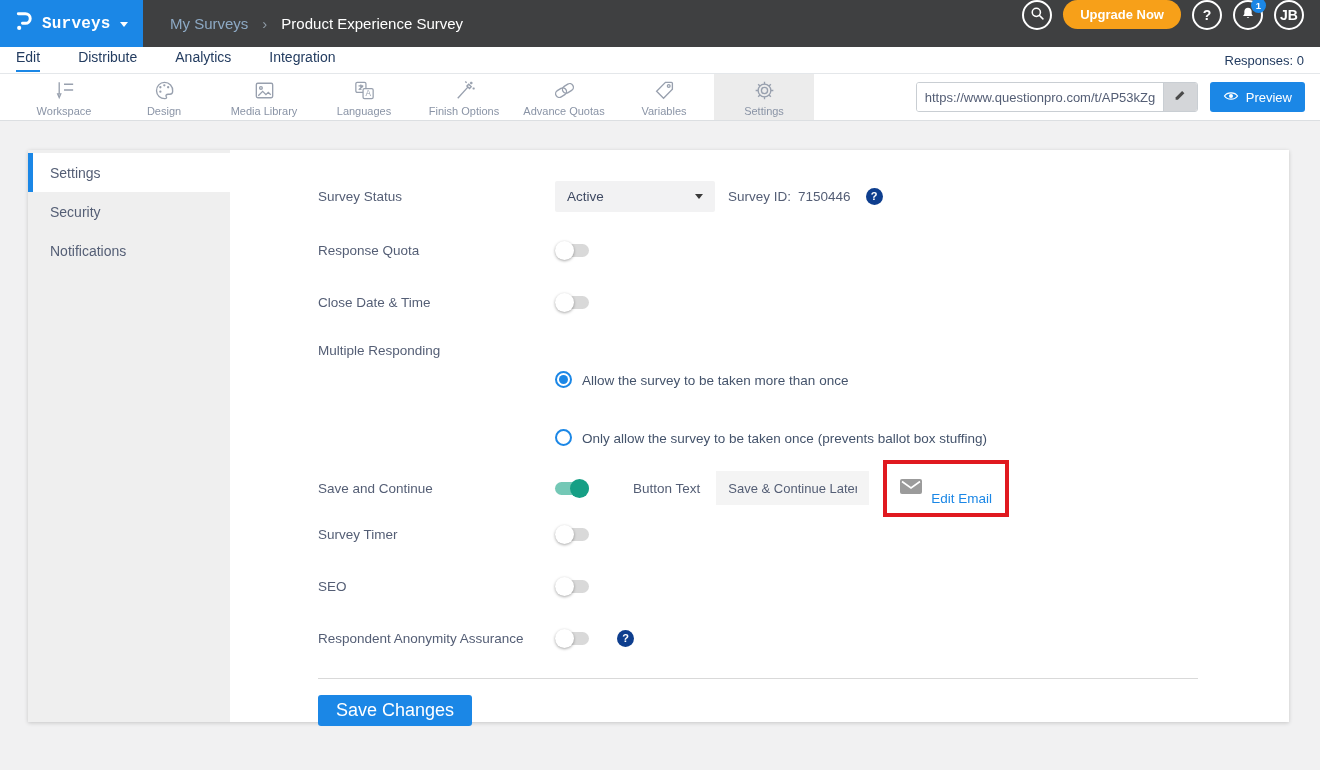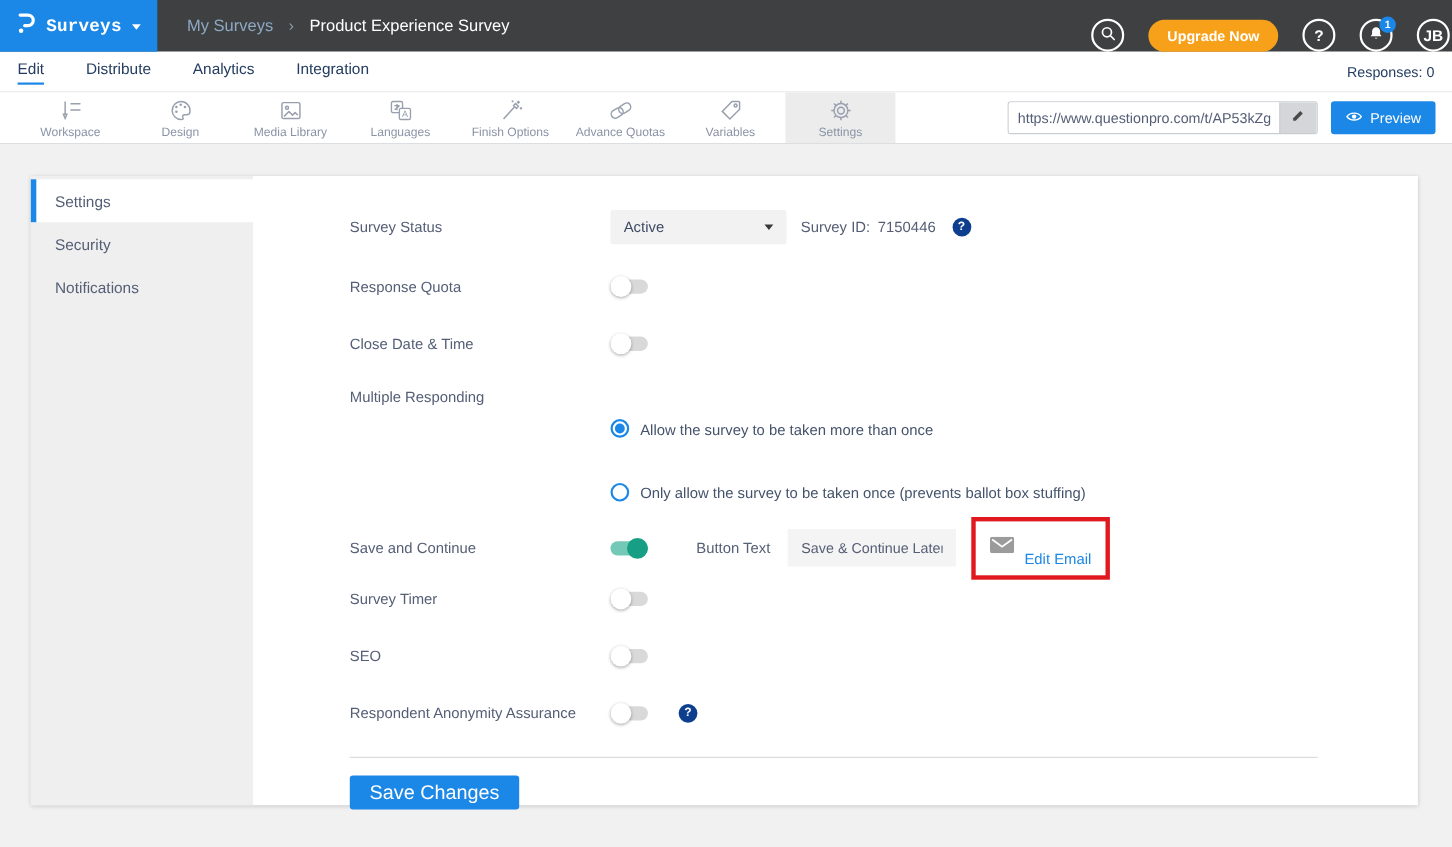--- a/index.html
+++ b/index.html
@@ -18,39 +18,39 @@
   }
   .logo-box .app-label { color: #fff; font-size: 16px; font-weight: 700; letter-spacing: .2px; }
   .caret { width: 0; height: 0; border-left: 4px solid transparent; border-right: 4px solid transparent; border-top: 5px solid currentColor; display: inline-block; }
   .logo-box .caret { color: #fff; margin-top: 2px; }
 
   .breadcrumb-area { flex: 1; display: flex; align-items: center; padding-left: 27px; gap: 14px; }
   .crumb-parent { color: #8da9c4; font-size: 15px; cursor: pointer; }
   .crumb-sep { color: #8e9aa5; font-size: 15px; }
   .crumb-current { color: #ffffff; font-size: 15px; }
 
-  .header-actions { display: flex; align-items: flex-end; gap: 22px; padding-right: 2px; }
+  .header-actions { display: flex; align-items: flex-start; gap: 11px; padding-right: 16px; }
   .h-circle {
     width: 30px; height: 30px; border-radius: 50%; border: 2px solid #fff;
     display: flex; align-items: center; justify-content: center; color: #fff;
     font-size: 14px; font-weight: 700; cursor: pointer; position: relative; flex-shrink: 0;
   }
   .upgrade-btn {
     height: 29px; border-radius: 15px; background: #f7a019; color: #fff;
     font-size: 13px; font-weight: 700; border: none; padding: 0 17px; cursor: pointer;
   }
   .notif-badge {
     position: absolute; top: -4px; right: -5px; min-width: 15px; height: 15px;
     background: #1b87e6; border-radius: 50%; color: #fff; font-size: 9.5px; font-weight: 700;
     display: flex; align-items: center; justify-content: center;
   }
 
   
   .subnav {
-    height: 37px; background: #fff; border-bottom: 1px solid #e4e7ea;
+    height: 27px; background: #fff; border-bottom: 1px solid #e4e7ea;
     display: flex; align-items: center; padding: 0 16px; font-size: 14px;
   }
   .subnav-tabs { display: flex; gap: 38px; }
   .subnav-tab { color: #233c60; cursor: pointer; padding-bottom: 5px; }
   .subnav-tab.active { border-bottom: 2px solid #1b87e6; font-weight: 400; }
   .responses { margin-left: auto; color: #233c60; font-size: 13px; }
 
   
   .toolbar { height: 47px; background: #fff; border-bottom: 1px solid #dcdfe2; display: flex; align-items: stretch; }
   .toolbar-items { display: flex; padding-left: 14px; }

